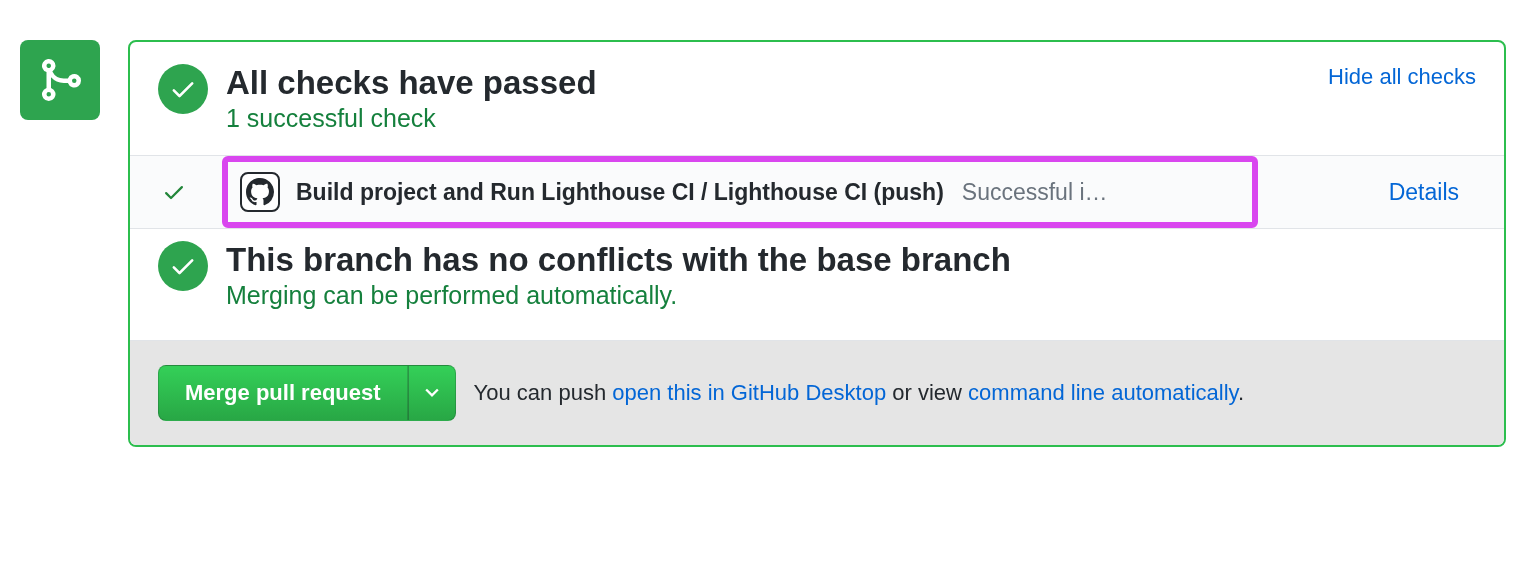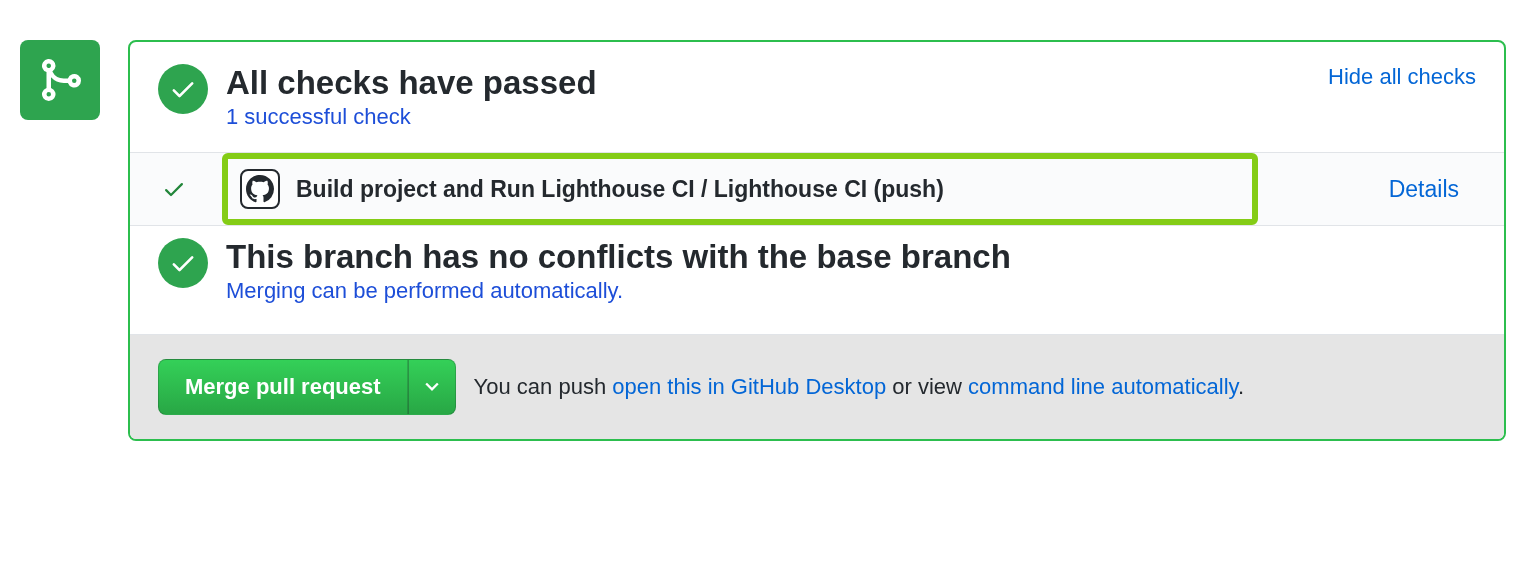--- a/index.html
+++ b/index.html
@@ -91,32 +91,32 @@
     .status-content {
       flex: 1;
     }
     .status-title {
       font-size: 33px;
       font-weight: 600;
       color: #24292e;
       margin-bottom: 2px;
     }
     .status-subtitle {
-      font-size: 22px;
-      color: #1d4ed8;
+      font-size: 25px;
+      color: #15803d;
     }
     .hide-link {
       font-size: 22px;
       color: #0366d6;
       text-decoration: none;
       cursor: pointer;
     }
     .highlight-box {
       margin: 0 18px;
-      border: 6px solid #84cc16;
+      border: 6px solid #d946ef;
       border-radius: 6px;
       padding: 10px 0;
       width: 1036px;
     }
     .small-check {
       width: 32px;
       display: flex;
       justify-content: center;
       margin-left: 28px;
       margin-right: 14px;
@@ -244,20 +244,21 @@
         </svg>
       </div>
       <div class="highlight-box">
         <div style="display:flex;align-items:center;padding:0 12px;">
           <div class="gh-icon-box">
             <svg width="28" height="28" viewBox="0 0 16 16" fill="#24292e">
               <path fill-rule="evenodd" d="M8 0C3.58 0 0 3.58 0 8c0 3.54 2.29 6.53 5.47 7.59.4.07.55-.17.55-.38 0-.19-.01-.82-.01-1.49-2.01.37-2.53-.49-2.69-.94-.09-.23-.48-.94-.82-1.13-.28-.15-.68-.52-.01-.53.63-.01 1.08.58 1.23.82.72 1.21 1.87.87 2.33.66.07-.52.28-.87.51-1.07-1.78-.2-3.64-.89-3.64-3.95 0-.87.31-1.59.82-2.15-.08-.2-.36-1.02.08-2.12 0 0 .67-.21 2.2.82.64-.18 1.32-.27 2-.27.68 0 1.36.09 2 .27 1.53-1.04 2.2-.82 2.2-.82.44 1.1.16 1.92.08 2.12.51.56.82 1.27.82 2.15 0 3.07-1.87 3.75-3.65 3.95.29.25.54.73.54 1.48 0 1.07-.01 1.93-.01 2.2 0 .21.15.46.55.38A8.013 8.013 0 0016 8c0-4.42-3.58-8-8-8z"></path>
             </svg>
           </div>
           <span class="check-name">Build project and Run Lighthouse CI / Lighthouse CI (push)</span>
+          <span class="check-status">Successful i…</span>
         </div>
       </div>
       <a class="details-link">Details</a>
     </div>
 
     <div class="section-conflicts">
       <div class="status-circle">
         <svg width="28" height="28" viewBox="0 0 16 16" fill="white">
           <path fill-rule="evenodd" d="M13.78 4.22a.75.75 0 010 1.06l-7.25 7.25a.75.75 0 01-1.06 0L2.22 9.28a.75.75 0 011.06-1.06L6 10.94l6.72-6.72a.75.75 0 011.06 0z"></path>
         </svg>

